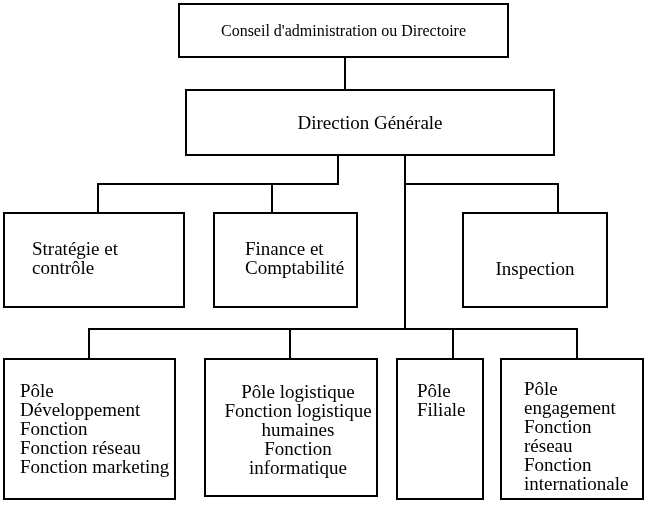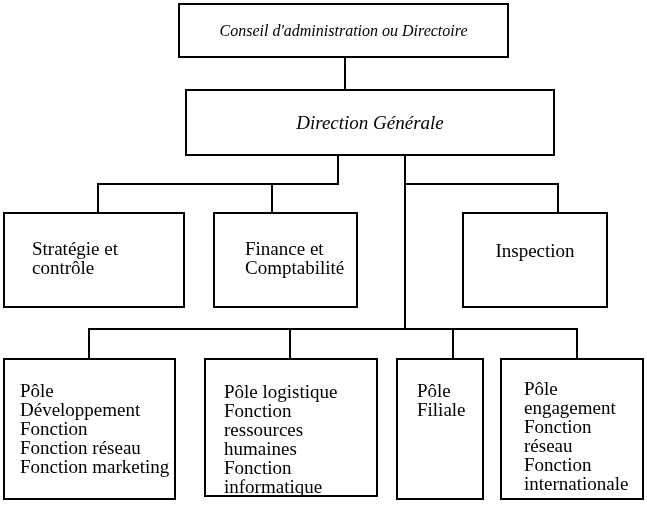--- a/index.html
+++ b/index.html
@@ -22,36 +22,35 @@
     border: 2px solid #000000;
     background: #ffffff;
     font-size: 19px;
     line-height: 19px;
   }
   .node.center {
     display: flex;
     align-items: center;
     justify-content: center;
     text-align: left;
-    font-style: italic;
   }
   .conn {
     position: absolute;
     background: #000000;
   }
 
   
   #n-conseil    { left:178px; top:3px;   width:331px; height:55px;  font-size:16px; }
   #n-direction  { left:185px; top:89px;  width:370px; height:67px;  font-size:19px; }
   #n-strategie  { left:3px;   top:212px; width:182px; height:96px;  padding:25px 6px 0 27px; }
   #n-finance    { left:213px; top:212px; width:145px; height:96px;  padding:25px 6px 0 30px; }
-  #n-inspection { left:462px; top:212px; width:146px; height:96px;  padding-top:0; align-items:flex-start; }
+  #n-inspection { left:462px; top:212px; width:146px; height:96px;  padding-top:18px; align-items:flex-start; }
   #n-inspection .inner { margin-top:27px; width:100%; text-align:center; }
   #n-poledev    { left:3px;   top:358px; width:173px; height:142px; padding:21px 4px 0 15px; }
-  #n-polelog    { left:204px; top:358px; width:174px; height:139px; padding:22px 4px 0 18px; }
+  #n-polelog    { left:204px; top:358px; width:174px; height:139px; padding:22px 4px 0 18px;text-align:center; }
   #n-filiale    { left:396px; top:358px; width:88px;  height:142px; padding:21px 4px 0 19px; }
   #n-poleeng    { left:500px; top:358px; width:144px; height:142px; padding:19px 4px 0 22px; }
 
   
   #c-v1 { left:344px; top:57px;  width:2px;   height:33px; }  
   #c-vA { left:337px; top:155px; width:2px;   height:30px; }  
   #c-hL { left:97px;  top:183px; width:242px; height:2px;  }  
   #c-d1 { left:97px;  top:183px; width:2px;   height:29px; }  
   #c-d2 { left:271px; top:183px; width:2px;   height:29px; }  
   #c-vB { left:404px; top:155px; width:2px;   height:175px; } 
@@ -105,21 +104,21 @@
 
   <div class="node" id="n-poledev">
     <div>Pôle Développement</div>
     <div>Fonction</div>
     <div>Fonction réseau</div>
     <div>Fonction marketing</div>
   </div>
 
   <div class="node" id="n-polelog">
     <div>Pôle logistique</div>
-    <div>Fonction ressources</div>
+    <div>Fonction logistique</div>
     <div>humaines</div>
     <div>Fonction</div>
     <div>informatique</div>
   </div>
 
   <div class="node" id="n-filiale">
     <div>Pôle</div>
     <div>Filiale</div>
   </div>
 

